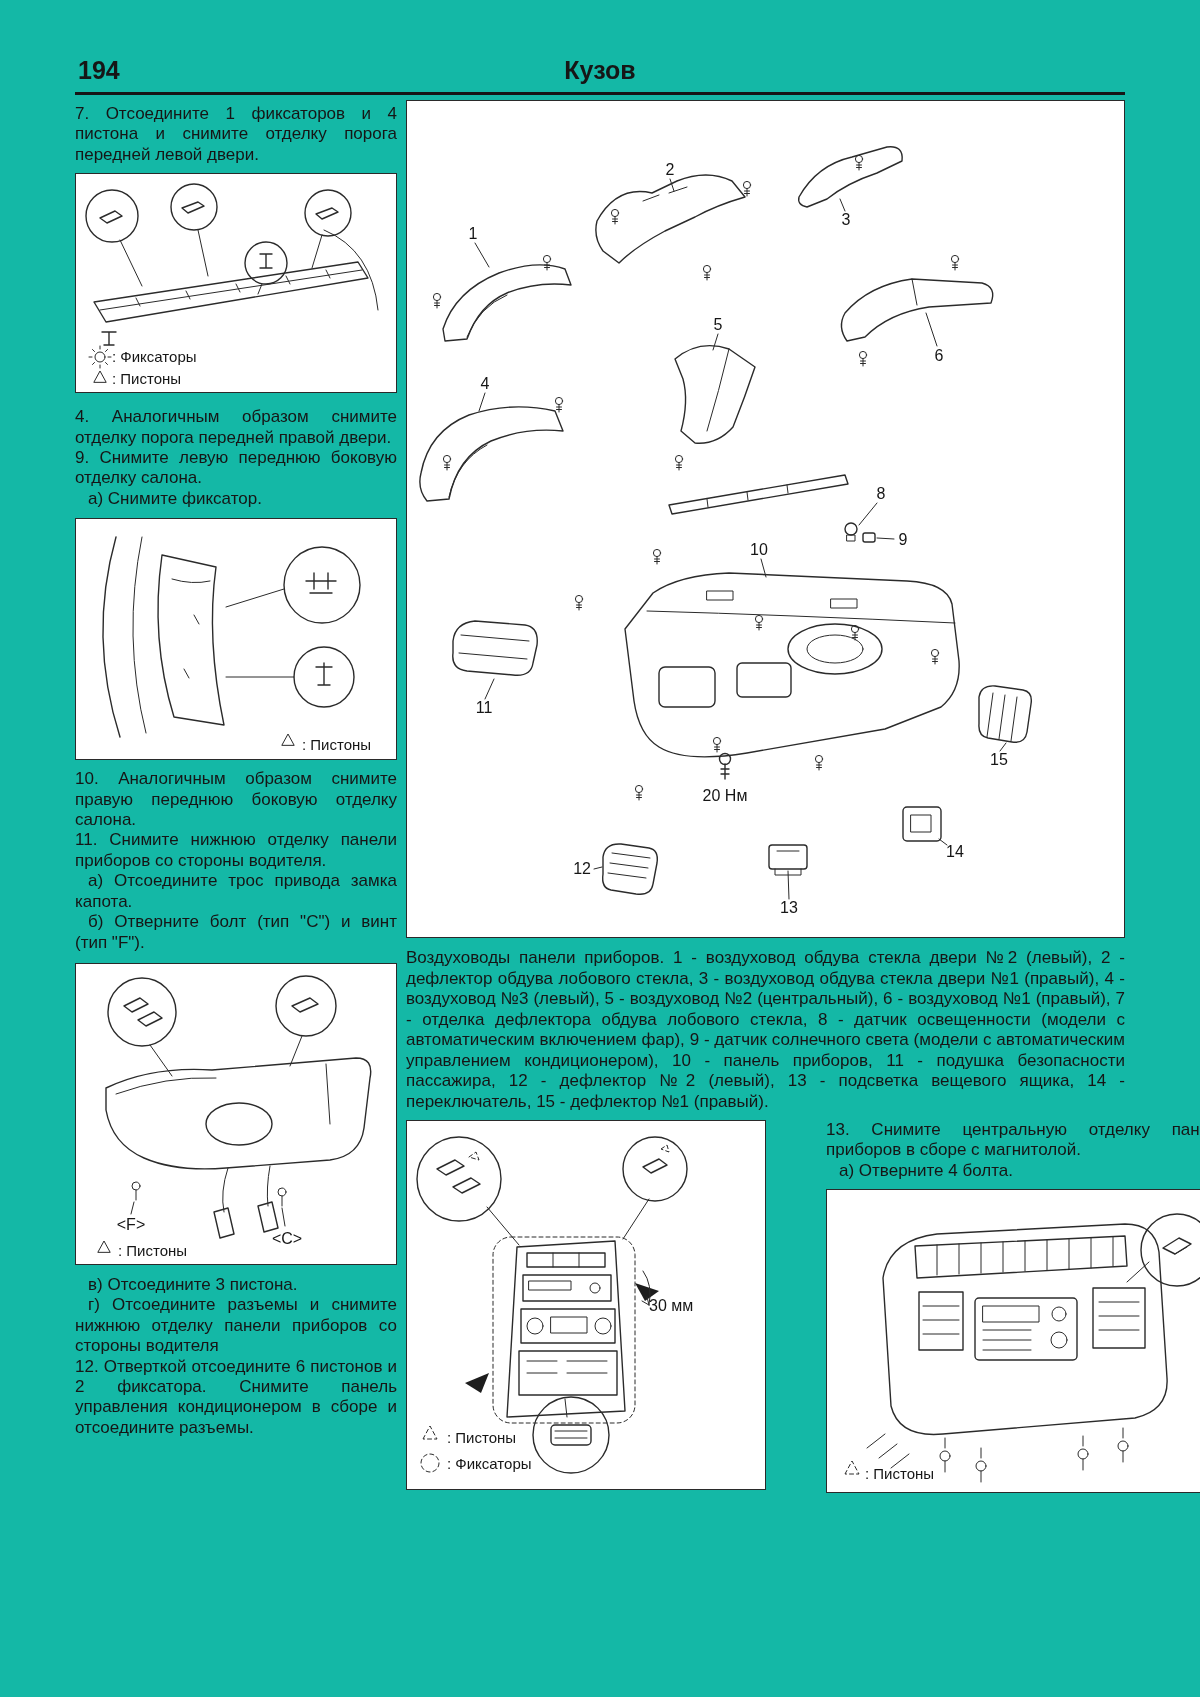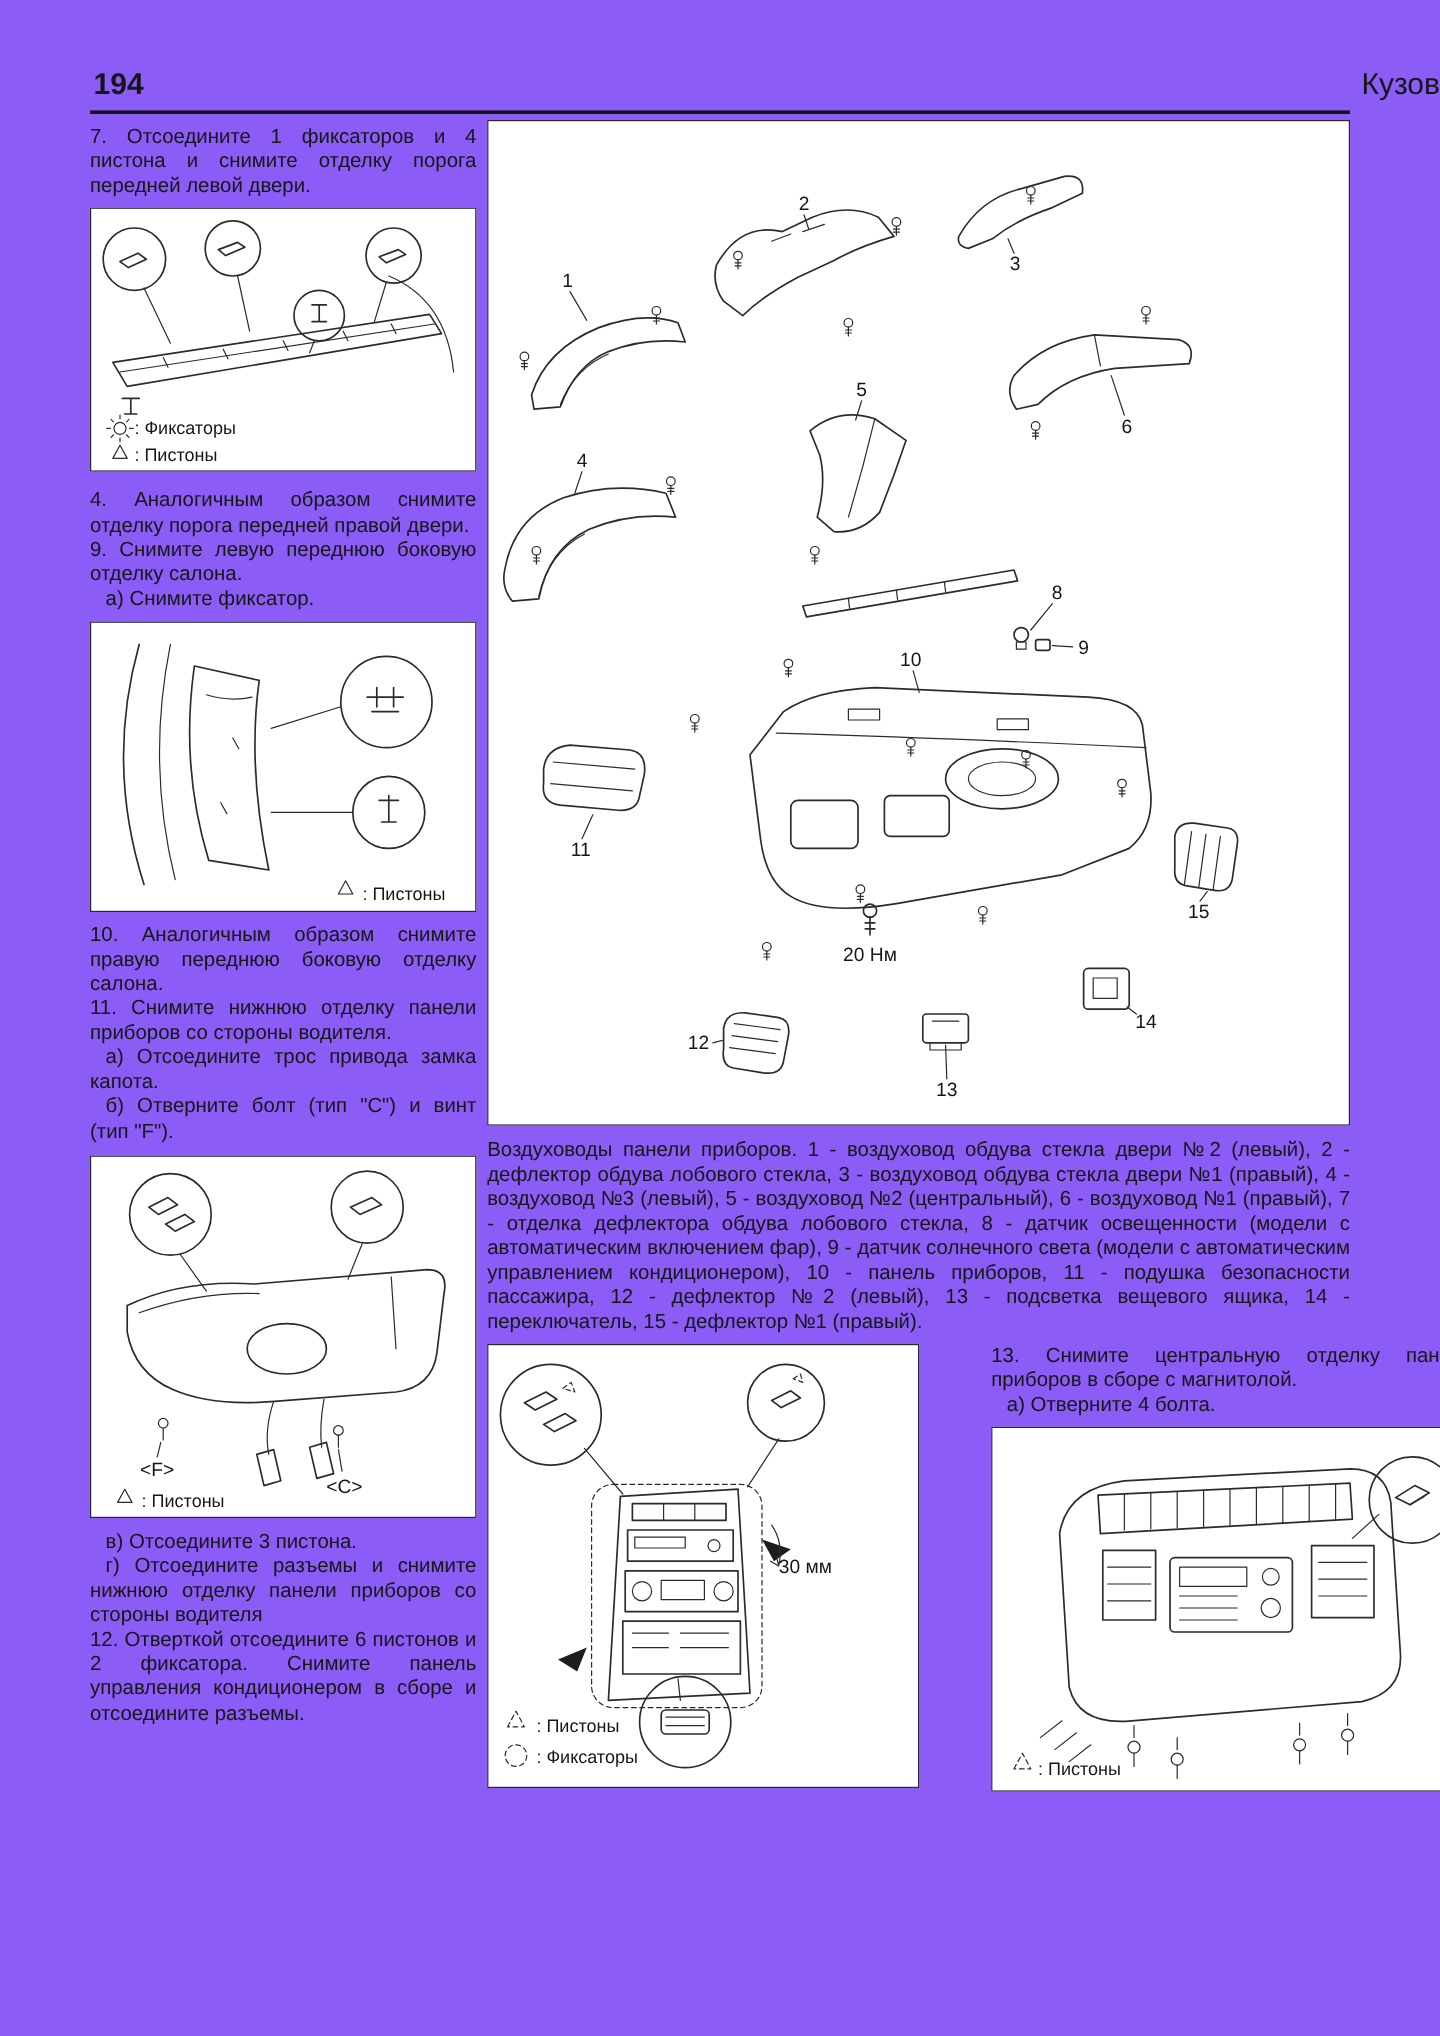--- a/index.html
+++ b/index.html
@@ -1,20 +1,20 @@
 <!DOCTYPE html>
 <html lang="ru"><head>
 <meta charset="utf-8">
 <style>
   html,body{margin:0;padding:0;background:#ffffff;}
-  .page{position:relative;width:1200px;height:1697px;background:#8b5cf6;
+  .page{position:relative;width:1200px;height:1697px;background:#14b8a6;
         font-family:"Liberation Sans",sans-serif;color:#161616;overflow:hidden;}
   .page-num{position:absolute;left:78px;top:56px;font-size:25px;font-weight:700;}
-  .page-title{position:absolute;left:0;right:0;top:56px;margin:0;text-align:right;
-              font-size:25px;font-weight:400;}
+  .page-title{position:absolute;left:0;right:0;top:56px;margin:0;text-align:center;
+              font-size:25px;font-weight:700;}
   .head-rule{position:absolute;left:75px;top:92px;width:1050px;height:3px;background:#161616;}
   .col-left{position:absolute;left:75px;top:104px;width:322px;}
   .col-right{position:absolute;left:406px;top:100px;width:719px;}
   .txt{font-size:17px;line-height:20.4px;text-align:justify;margin:0;}
   .sub{text-indent:13px;}
   .figbox{margin:0;border:1.5px solid #2a2a2a;background:#fff;box-sizing:border-box;}
   .fig1{width:322px;height:220px;margin:8px 0 14px;}
   .fig2{width:322px;height:242px;margin:9px 0 9px;}
   .fig3{width:322px;height:302px;margin:10px 0 10px;}
   .figmain{width:719px;height:838px;}

